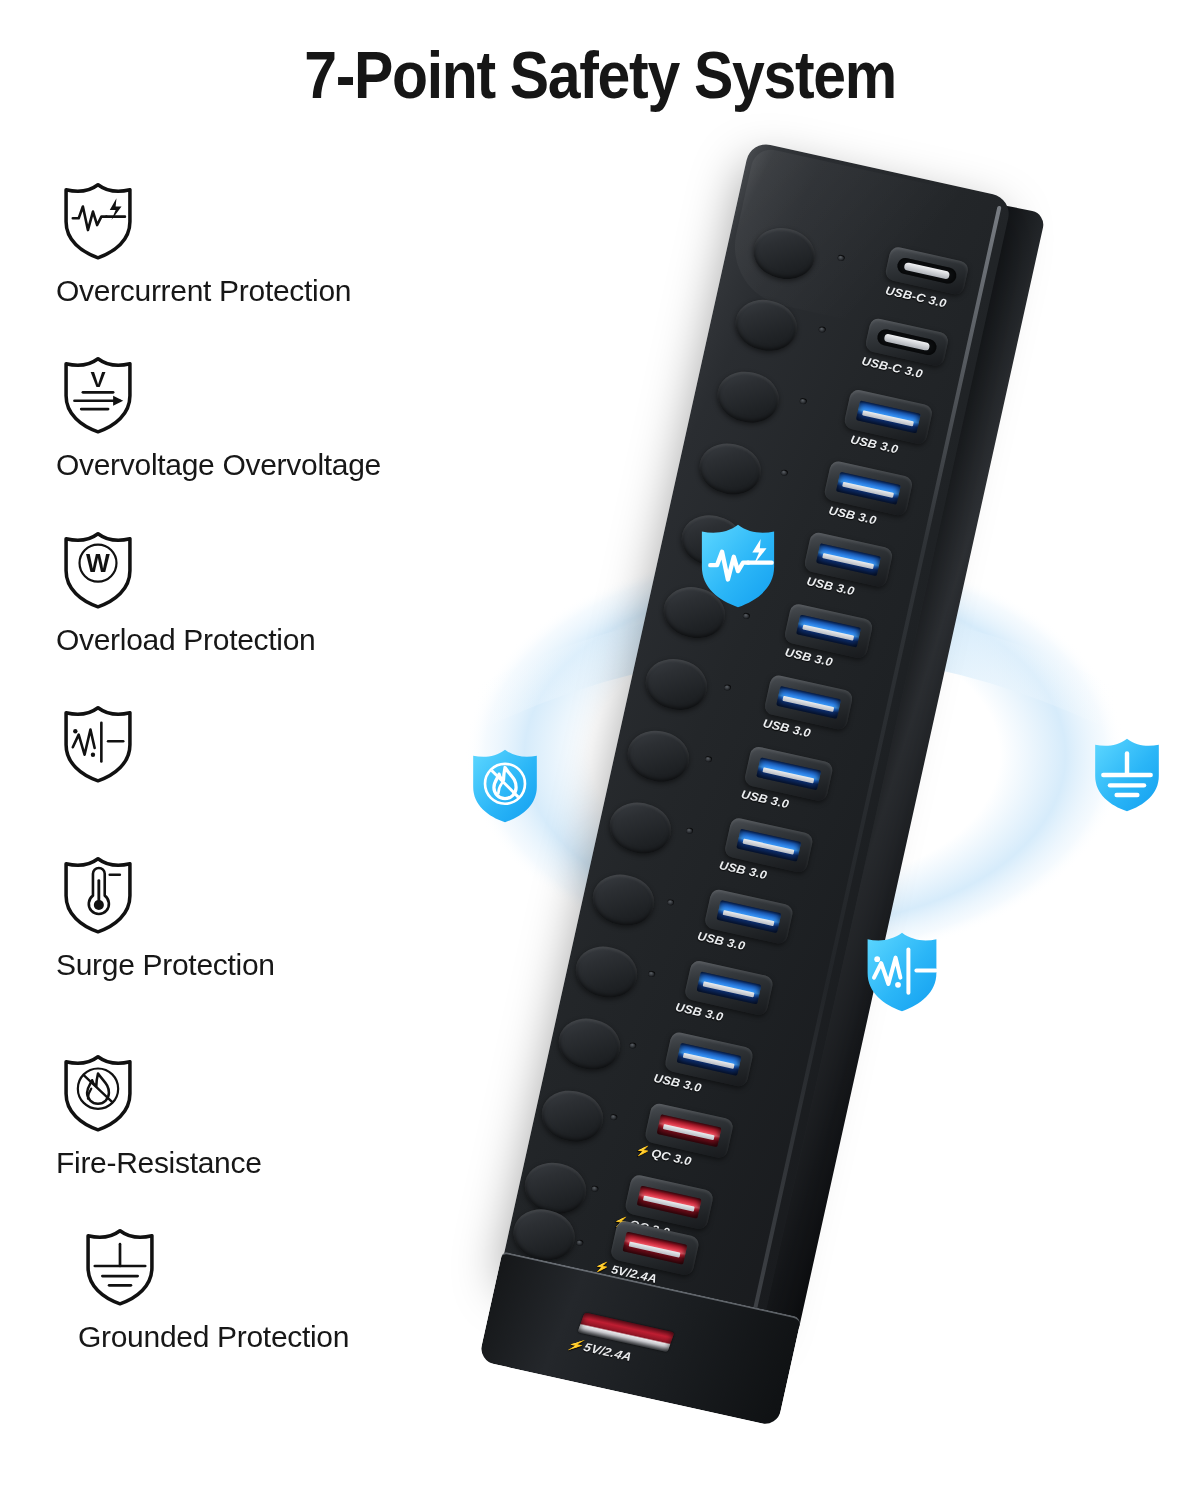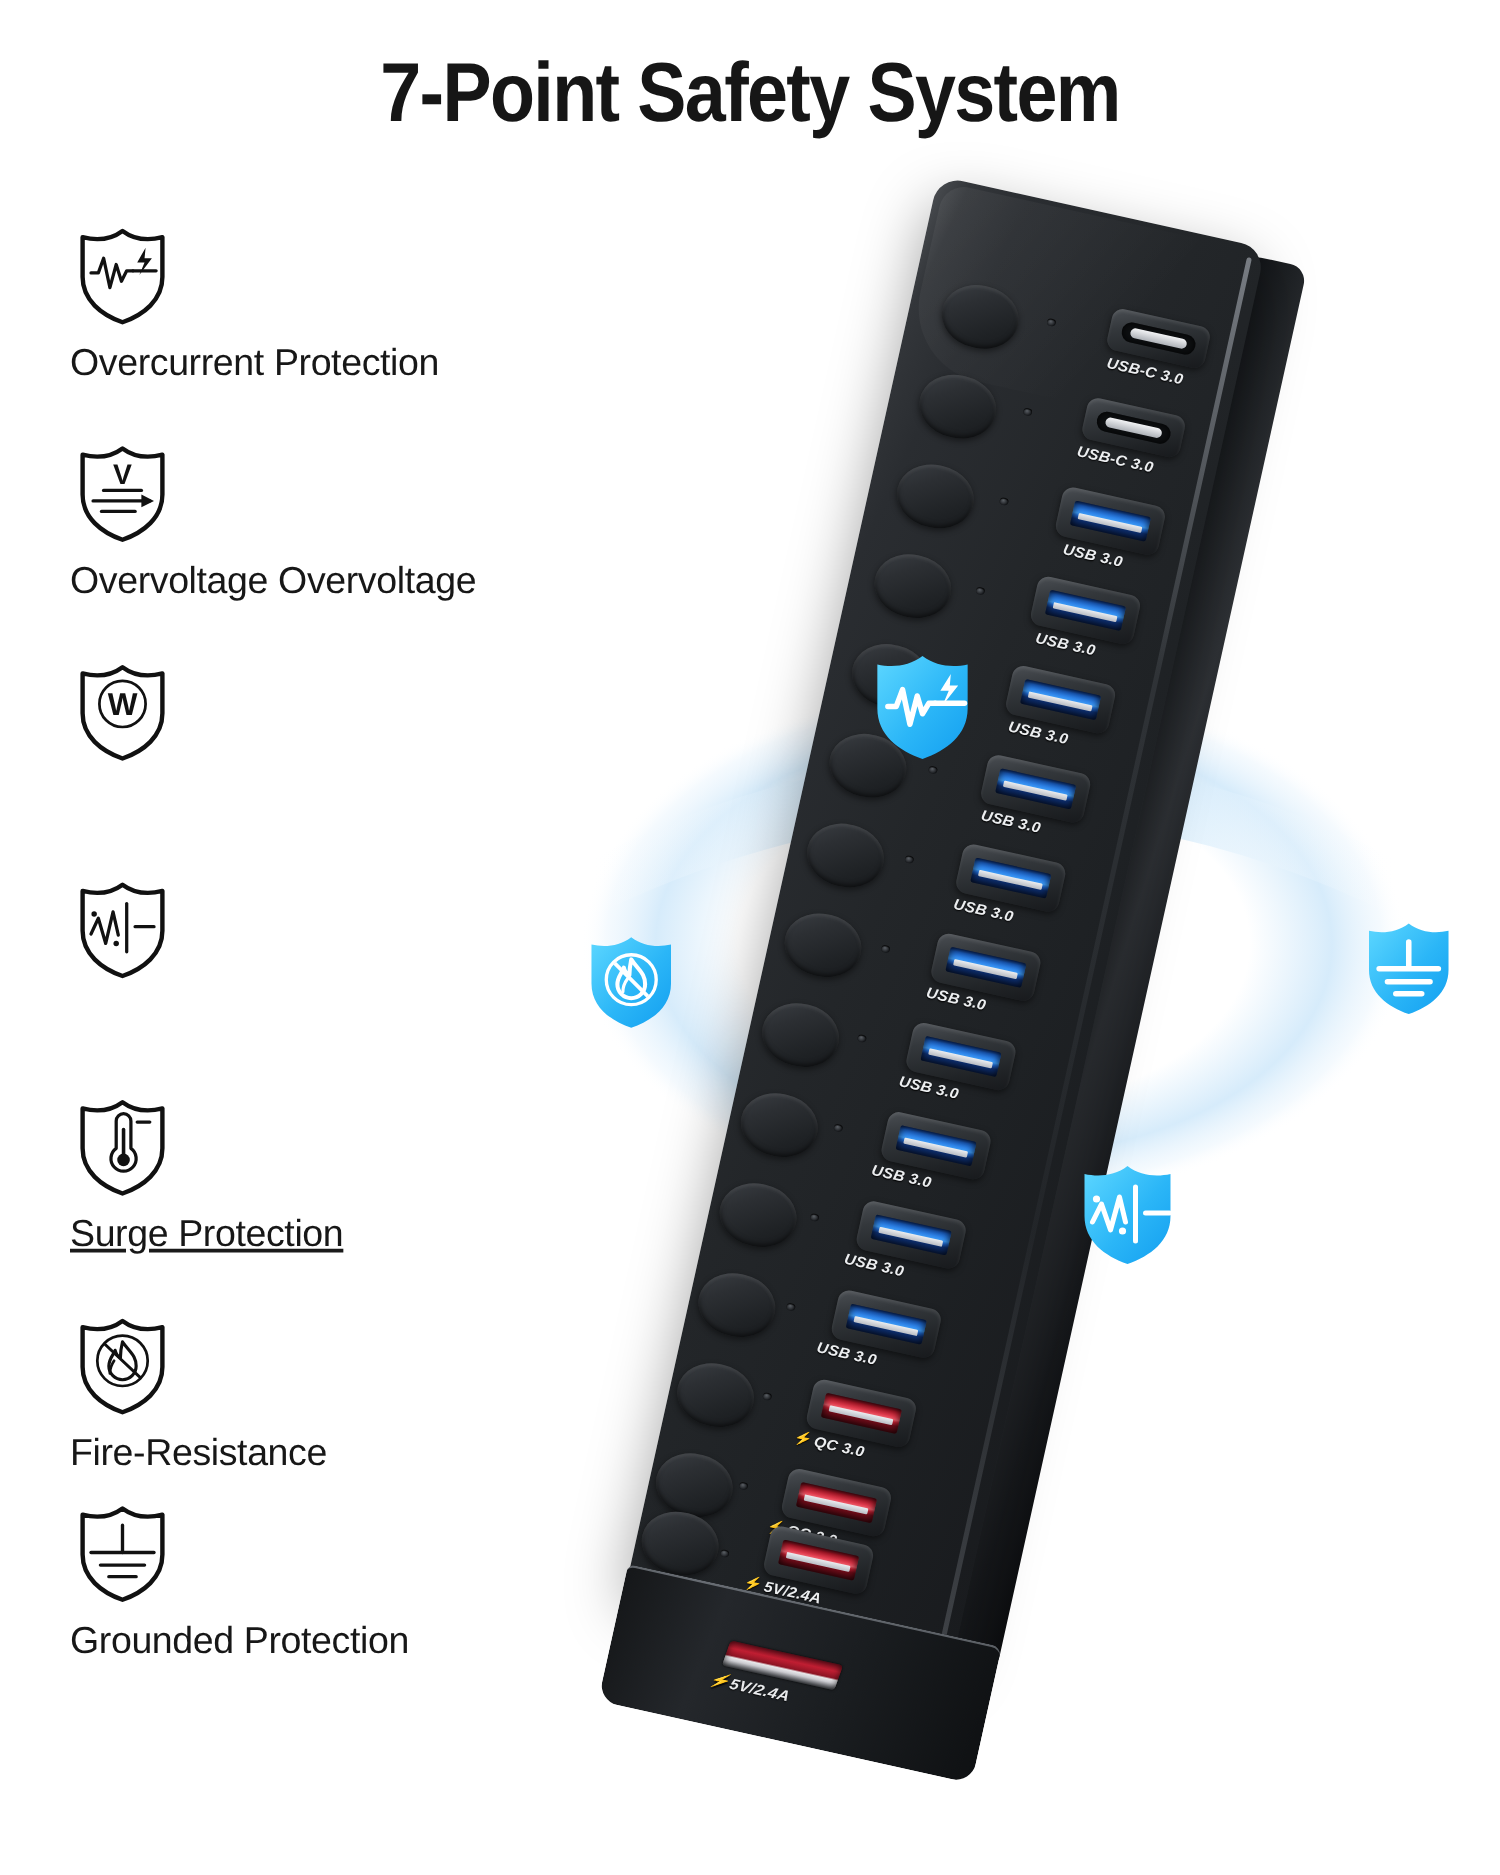--- a/index.html
+++ b/index.html
@@ -245,36 +245,37 @@
   </div>
 
   <div class="feature-item" style="top:349px;">
     <span class="feature-icon">
       <svg viewBox="0 0 100 100" width="84" height="84" fill="none" stroke="#111" stroke-width="4.2" stroke-linejoin="round" stroke-linecap="round">
         <path d="M50 8 C62 17 76 17 88 14 L88 52 C88 74 70 88 50 95 C30 88 12 74 12 52 L12 14 C24 17 38 17 50 8 Z"></path>
         <circle cx="50" cy="43" r="22" stroke-width="2.6"></circle>
         <text x="50" y="54" font-family="Liberation Sans, sans-serif" font-size="30" font-weight="bold" fill="#111" stroke="none" text-anchor="middle">W</text>
       </svg>
     </span>
+    <div class="feature-label">Overload Protection</div>
   </div>
 
   <div class="feature-item" style="top:523px;">
     <span class="feature-icon">
       <svg viewBox="0 0 100 100" width="84" height="84" fill="none" stroke="#111" stroke-width="4.2" stroke-linejoin="round" stroke-linecap="round">
         <path d="M50 8 C62 17 76 17 88 14 L88 52 C88 74 70 88 50 95 C30 88 12 74 12 52 L12 14 C24 17 38 17 50 8 Z"></path>
         <polyline points="20,55 27,40 34,64 41,34 46,56" stroke-width="3.1"></polyline>
         <circle cx="23" cy="36" r="2.6" fill="#111" stroke="none"></circle>
         <circle cx="44" cy="64" r="2.6" fill="#111" stroke="none"></circle>
         <line x1="54" y1="26" x2="54" y2="72" stroke-width="3.1"></line>
         <line x1="62" y1="48" x2="80" y2="48" stroke-width="3.1"></line>
       </svg>
     </span>
   </div>
 
-  <div class="feature-item" style="top:697px;text-decoration:underline;">
+  <div class="feature-item" style="top:674px;">
     <span class="feature-icon">
       <svg viewBox="0 0 100 100" width="84" height="84" fill="none" stroke="#111" stroke-width="4.2" stroke-linejoin="round" stroke-linecap="round">
         <path d="M50 8 C62 17 76 17 88 14 L88 52 C88 74 70 88 50 95 C30 88 12 74 12 52 L12 14 C24 17 38 17 50 8 Z"></path>
         <path d="M44 26 a7 7 0 0 1 14 0 v26 a12 12 0 1 1 -14 0 Z" stroke-width="3.1"></path>
         <circle cx="51" cy="63" r="6" fill="#111" stroke="none"></circle>
         <line x1="51" y1="34" x2="51" y2="58" stroke-width="3.4"></line>
         <line x1="64" y1="27" x2="76" y2="27" stroke-width="3.1"></line>
       </svg>
     </span>
     <div class="feature-label">Surge Protection</div>
@@ -286,21 +287,21 @@
         <path d="M50 8 C62 17 76 17 88 14 L88 52 C88 74 70 88 50 95 C30 88 12 74 12 52 L12 14 C24 17 38 17 50 8 Z"></path>
         <circle cx="50" cy="46" r="24" stroke-width="2.6"></circle>
         <path d="M50 28 c7 10 13 13 13 23 a13 13 0 0 1 -26 0 c0 -7 4 -10 6 -15 c1 4 3 6 5 7 c0 -6 1 -11 2 -15 Z" stroke-width="3"></path>
         <path d="M38 58 c0 -5 2 -9 4 -12" stroke-width="2.6"></path>
         <line x1="33" y1="30" x2="67" y2="62" stroke-width="2.8"></line>
       </svg>
     </span>
     <div class="feature-label">Fire-Resistance</div>
   </div>
 
-  <div class="feature-item" style="top:1022px;">
+  <div class="feature-item" style="top:1046px;margin-left:22px;">
     <span class="feature-icon">
       <svg viewBox="0 0 100 100" width="84" height="84" fill="none" stroke="#111" stroke-width="4.2" stroke-linejoin="round" stroke-linecap="round">
         <path d="M50 8 C62 17 76 17 88 14 L88 52 C88 74 70 88 50 95 C30 88 12 74 12 52 L12 14 C24 17 38 17 50 8 Z"></path>
         <line x1="50" y1="24" x2="50" y2="50" stroke-width="3.2"></line>
         <line x1="20" y1="50" x2="80" y2="50" stroke-width="3.2"></line>
         <line x1="29" y1="62" x2="71" y2="62" stroke-width="3.2"></line>
         <line x1="37" y1="73" x2="63" y2="73" stroke-width="3.2"></line>
       </svg>
     </span>
     <div class="feature-label">Grounded Protection</div>

